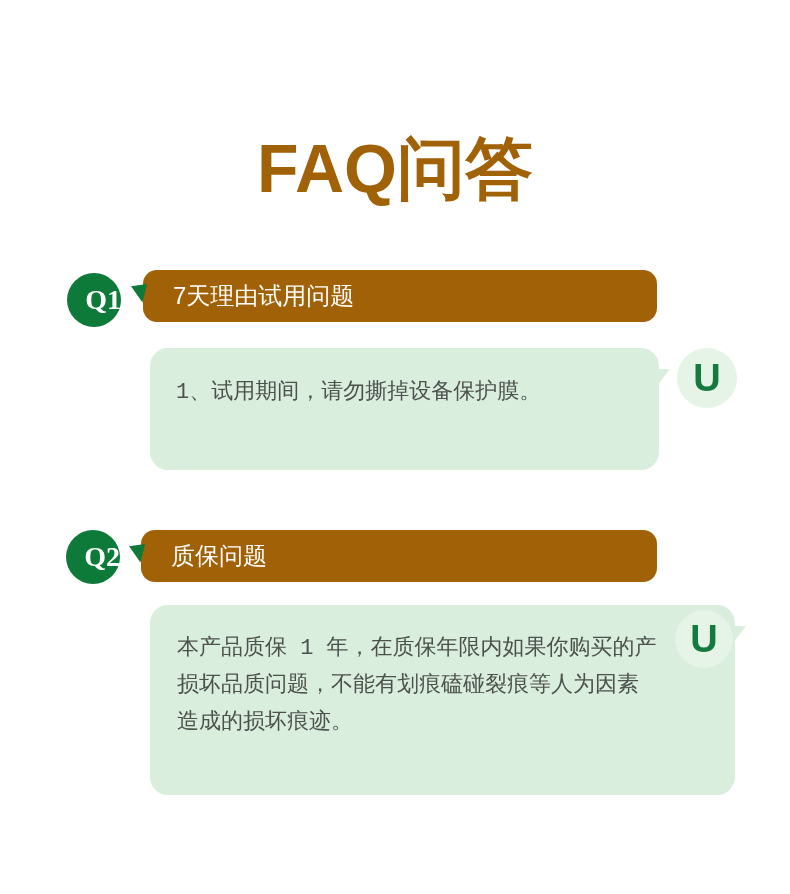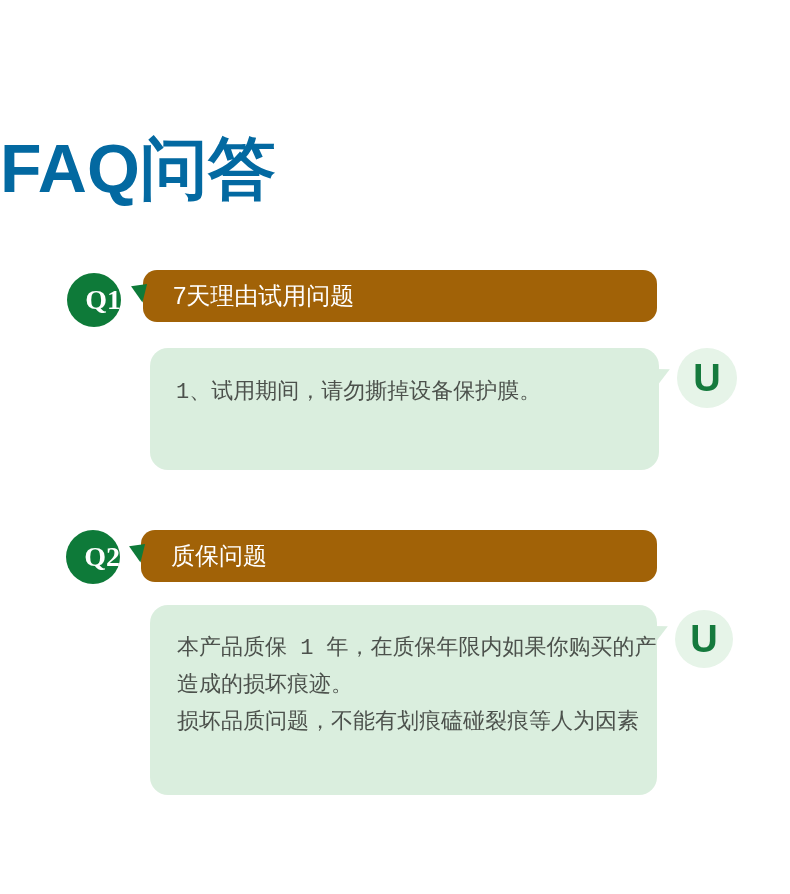--- a/index.html
+++ b/index.html
@@ -2,22 +2,22 @@
 <html><head>
 <meta charset="utf-8">
 <style>
   html,body { margin:0; padding:0; background:#ffffff; }
   .canvas {
     position:relative; width:790px; height:894px; background:#ffffff;
     overflow:hidden; font-family:"Liberation Sans","DejaVu Sans",sans-serif;
   }
   .page-title {
     position:absolute; top:122px; left:0; width:790px; height:92px;
-    text-align:left; font-size:68px; line-height:92px; font-weight:bold;
-    color:#0369a1; letter-spacing:0px;
+    text-align:center; font-size:68px; line-height:92px; font-weight:bold;
+    color:#a16207; letter-spacing:0px;
   }
   
   .q-badge {
     position:absolute; width:54px; height:54px; border-radius:50%;
     background:#0e7a39; color:#ffffff;
     font-family:"Liberation Serif","DejaVu Serif",serif; font-weight:bold;
     font-size:28px; display:flex; align-items:center; justify-content:flex-end;
   }
   .badge-1 { left:67px; top:273px; }
   .badge-2 { left:66px; top:530px; }
@@ -38,21 +38,21 @@
   .a-box {
     position:absolute; background:#daeede; border-radius:18px;
     box-sizing:border-box; color:#4c514c; font-size:22px;font-family:Liberation Mono, monospace;
   }
   .a-box::after {
     content:""; position:absolute; right:-12px; top:19px; width:0; height:0;
     border-top:4px solid transparent; border-bottom:12px solid transparent;
     border-left:15px solid #daeede; transform:rotate(-14deg);
   }
   .box-1 { left:150px; top:348px; width:509px; height:122px; padding:26px 20px 0 26px; }
-  .box-2 { left:150px; top:605px; width:507px; height:190px; padding:25px 22px 0 27px; }
+  .box-2 { left:150px; top:605px; width:585px; height:190px; padding:25px 22px 0 27px; }
   .a-line { line-height:37px; white-space:nowrap; }
   .box-2 .a-line { line-height:37px; }
   
   .u-circle {
     position:absolute; border-radius:50%; background:#e6f4e8; color:#157a3d;
     font-weight:bold; font-size:38px;
     display:flex; align-items:center; justify-content:center;
   }
   .u-1 { left:677px; top:348px; width:60px; height:60px; }
   .u-2 { left:675px; top:610px; width:58px; height:58px; }
@@ -78,20 +78,20 @@
   </div>
 
   <div class="q-badge badge-2">
     <span>Q2</span>
   </div>
   <div class="q-bar bar-2">
     <span>质保问题</span>
   </div>
   <div class="a-box box-2">
     <div class="a-line">本产品质保 1 年，在质保年限内如果你购买的产</div>
+    <div class="a-line">损坏品质问题，不能有划痕磕碰裂痕等人为因素</div>
     <div class="a-line">造成的损坏痕迹。</div>
-    <div class="a-line">损坏品质问题，不能有划痕磕碰裂痕等人为因素</div>
   </div>
   <div class="u-circle u-2">
     <span>U</span>
   </div>
 
 </div>
 
 </body></html>

